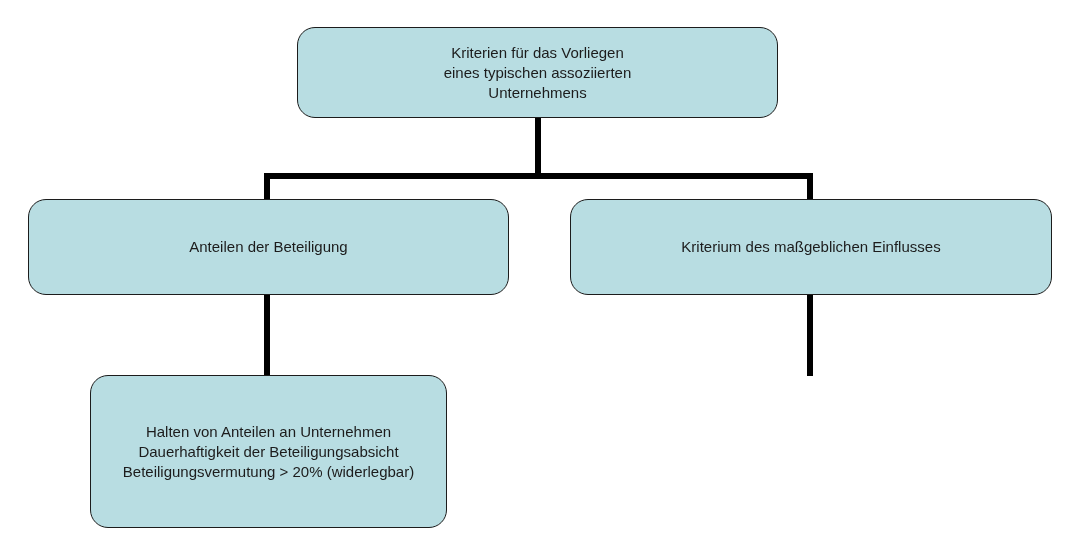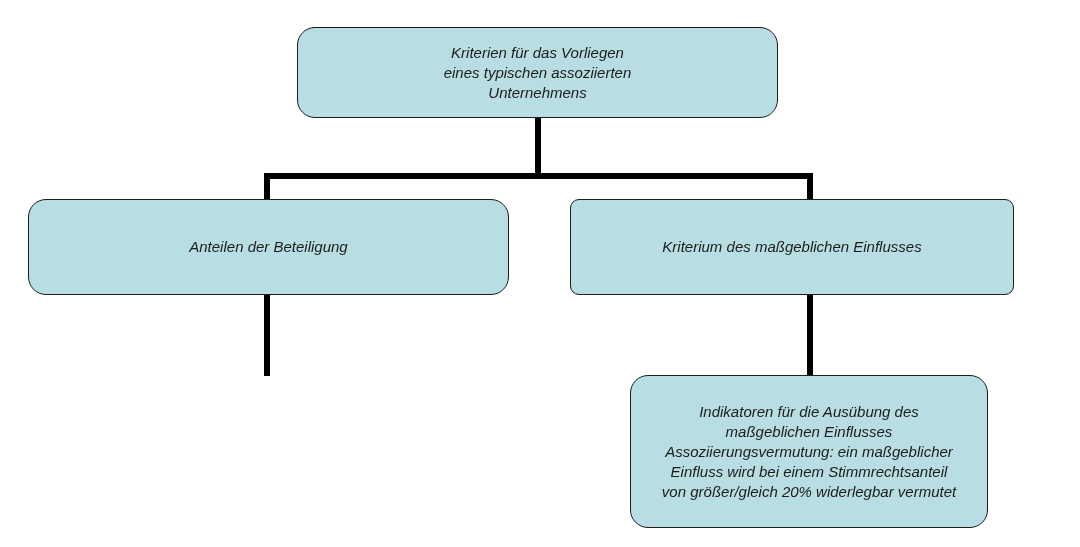--- a/index.html
+++ b/index.html
@@ -28,30 +28,29 @@
     align-items: center;
     justify-content: center;
     text-align: center;
     padding: 6px 14px;
   }
   .node-label {
     white-space: pre-line;
     font-size: 15px;
     line-height: 20px;
     color: var(--text);
-    font-style: italic;
   }
   .connector {
     position: absolute;
     background: var(--connector);
   }
   
   .node-root       { left: 297px; top: 27px;  width: 481px; height: 91px; }
   .node-mid-left   { left: 28px;  top: 199px; width: 481px; height: 96px; }
-  .node-mid-right  { left: 570px; top: 199px; width: 444px; height: 96px; border-radius: 9px; }
+  .node-mid-right  { left: 570px; top: 199px; width: 482px; height: 96px; }
   .node-leaf-left  { left: 90px;  top: 375px; width: 357px; height: 153px; }
   .node-leaf-right { left: 630px; top: 375px; width: 358px; height: 153px; }
   
   .edge-root-stem    { left: 535px; top: 118px; width: 6px;   height: 61px; }
   .edge-branch-bar   { left: 264px; top: 173px; width: 549px; height: 6px; }
   .edge-left-drop    { left: 264px; top: 173px; width: 6px;   height: 27px; }
   .edge-right-drop   { left: 807px; top: 173px; width: 6px;   height: 27px; }
   .edge-left-stem-2  { left: 264px; top: 295px; width: 6px;   height: 81px; }
   .edge-right-stem-2 { left: 807px; top: 295px; width: 6px;   height: 81px; }
 </style>
@@ -74,22 +73,20 @@
   </div>
 
   <div class="node node-mid-left">
     <div class="node-label">Anteilen der Beteiligung</div>
   </div>
 
   <div class="node node-mid-right">
     <div class="node-label">Kriterium des maßgeblichen Einflusses</div>
   </div>
 
+  <div class="node node-leaf-left">
+    <div class="node-label">Halten von Anteilen an Unternehmen
+Dauerhaftigkeit der Beteiligungsabsicht
+Beteiligungsvermutung &gt; 20% (widerlegbar)</div>
+  </div>
 
-  <div class="node node-leaf-right">
-    <div class="node-label">Indikatoren für die Ausübung des
-maßgeblichen Einflusses
-Assoziierungsvermutung: ein maßgeblicher
-Einfluss wird bei einem Stimmrechtsanteil
-von größer/gleich 20% widerlegbar vermutet</div>
-  </div>
 
 </div>
 
 </body></html>

